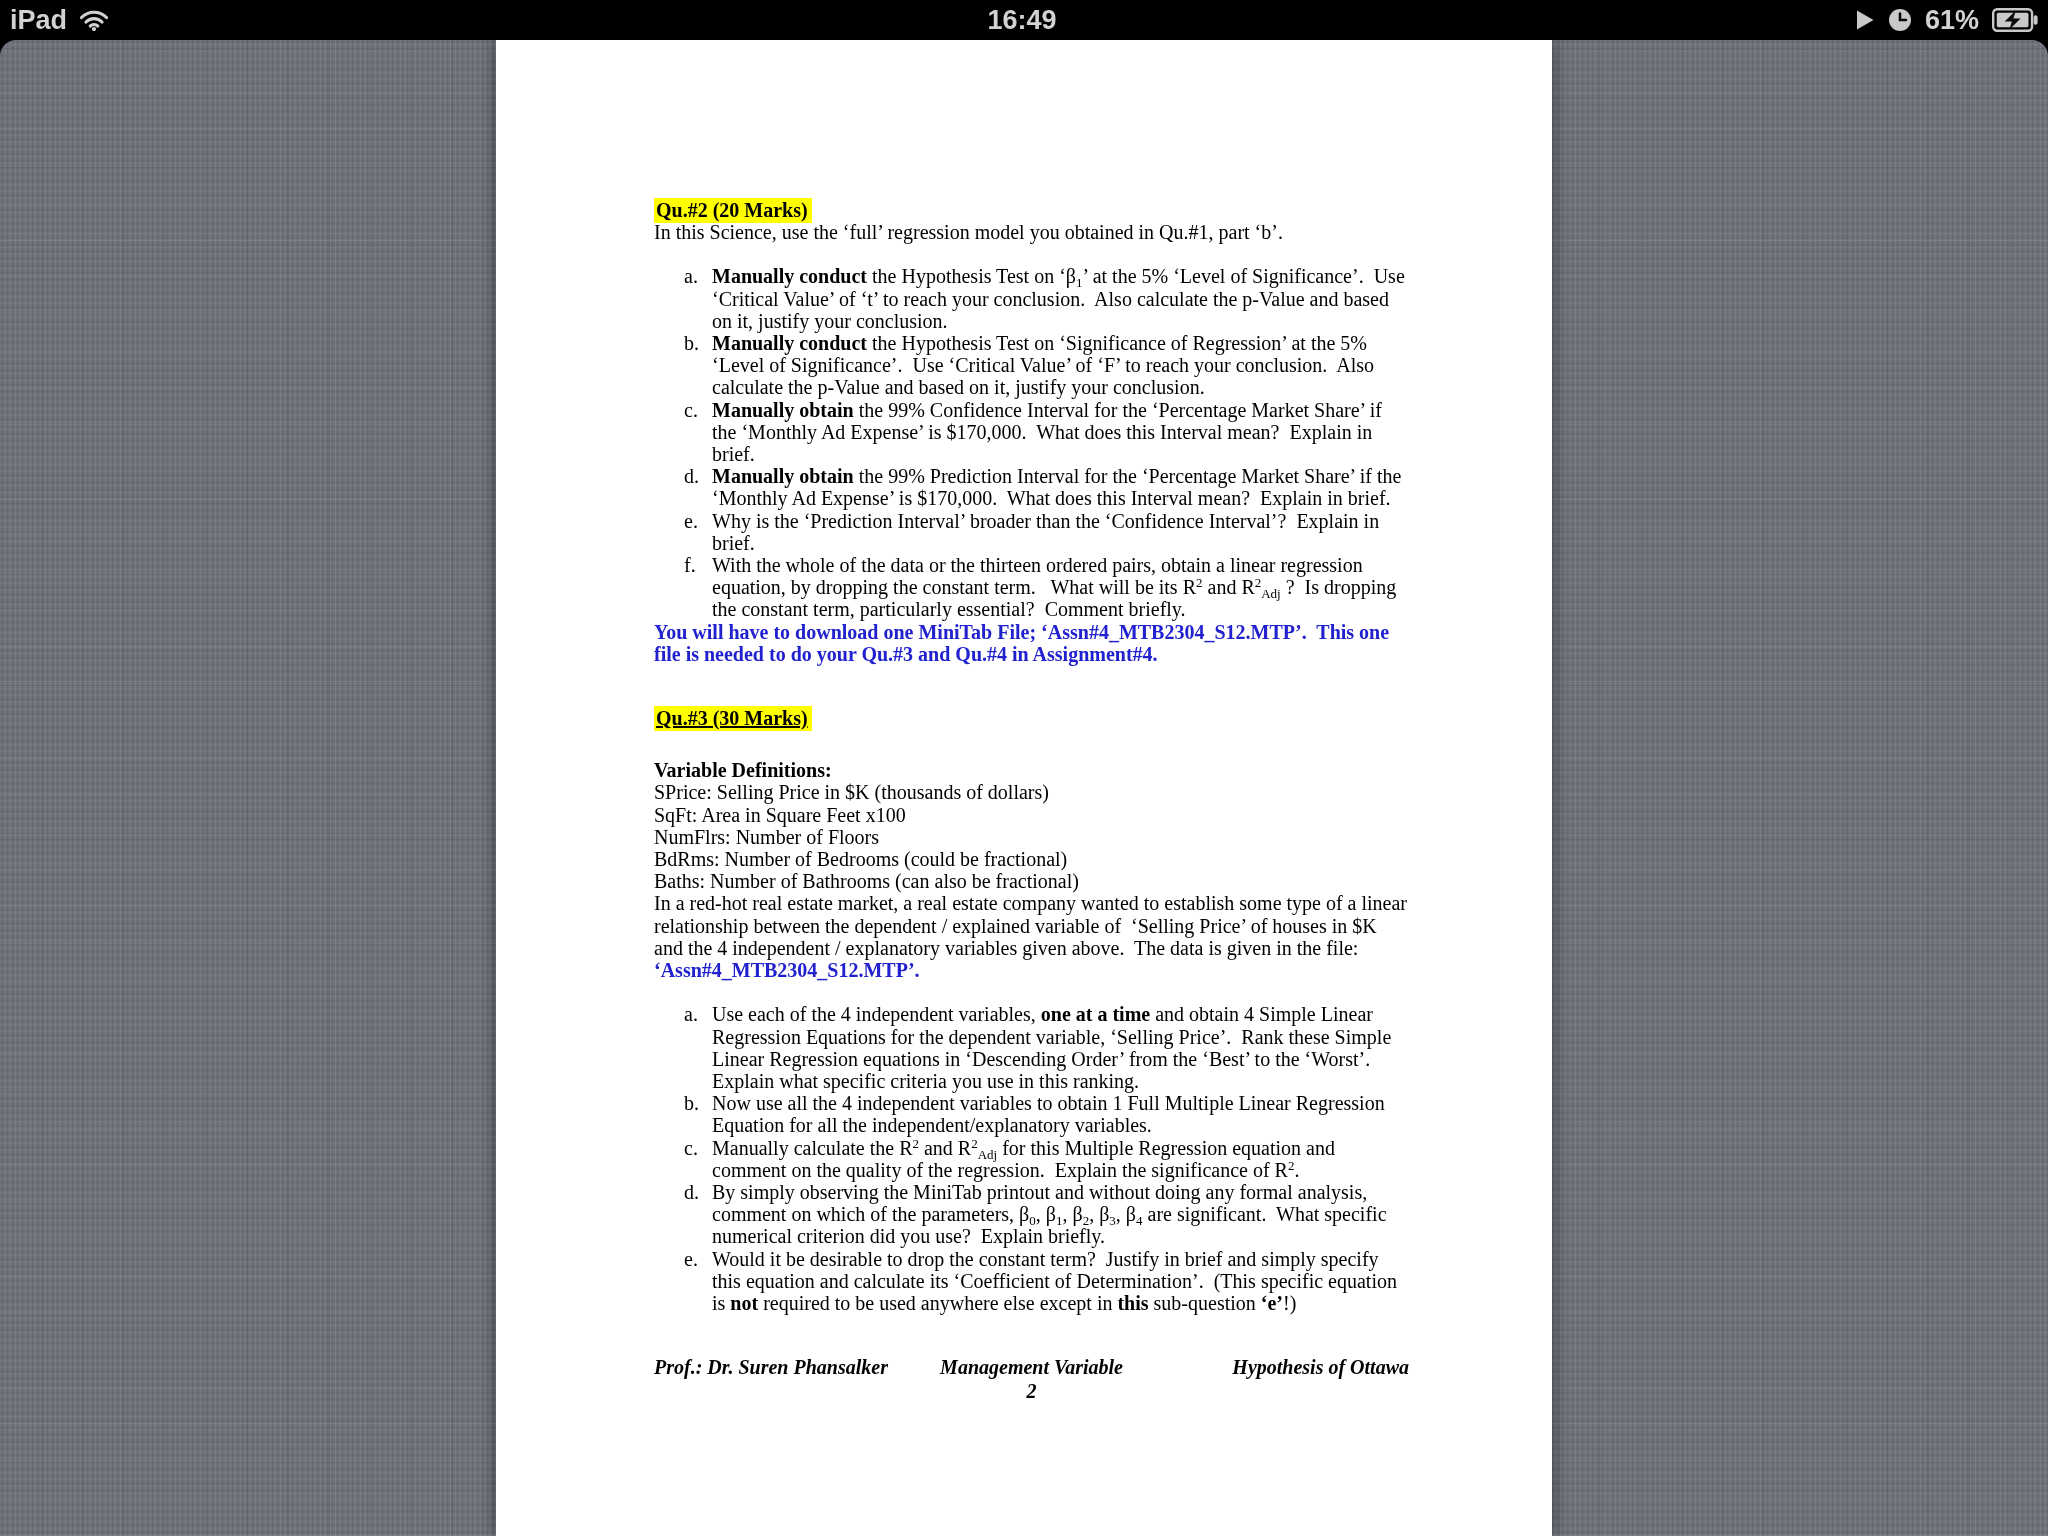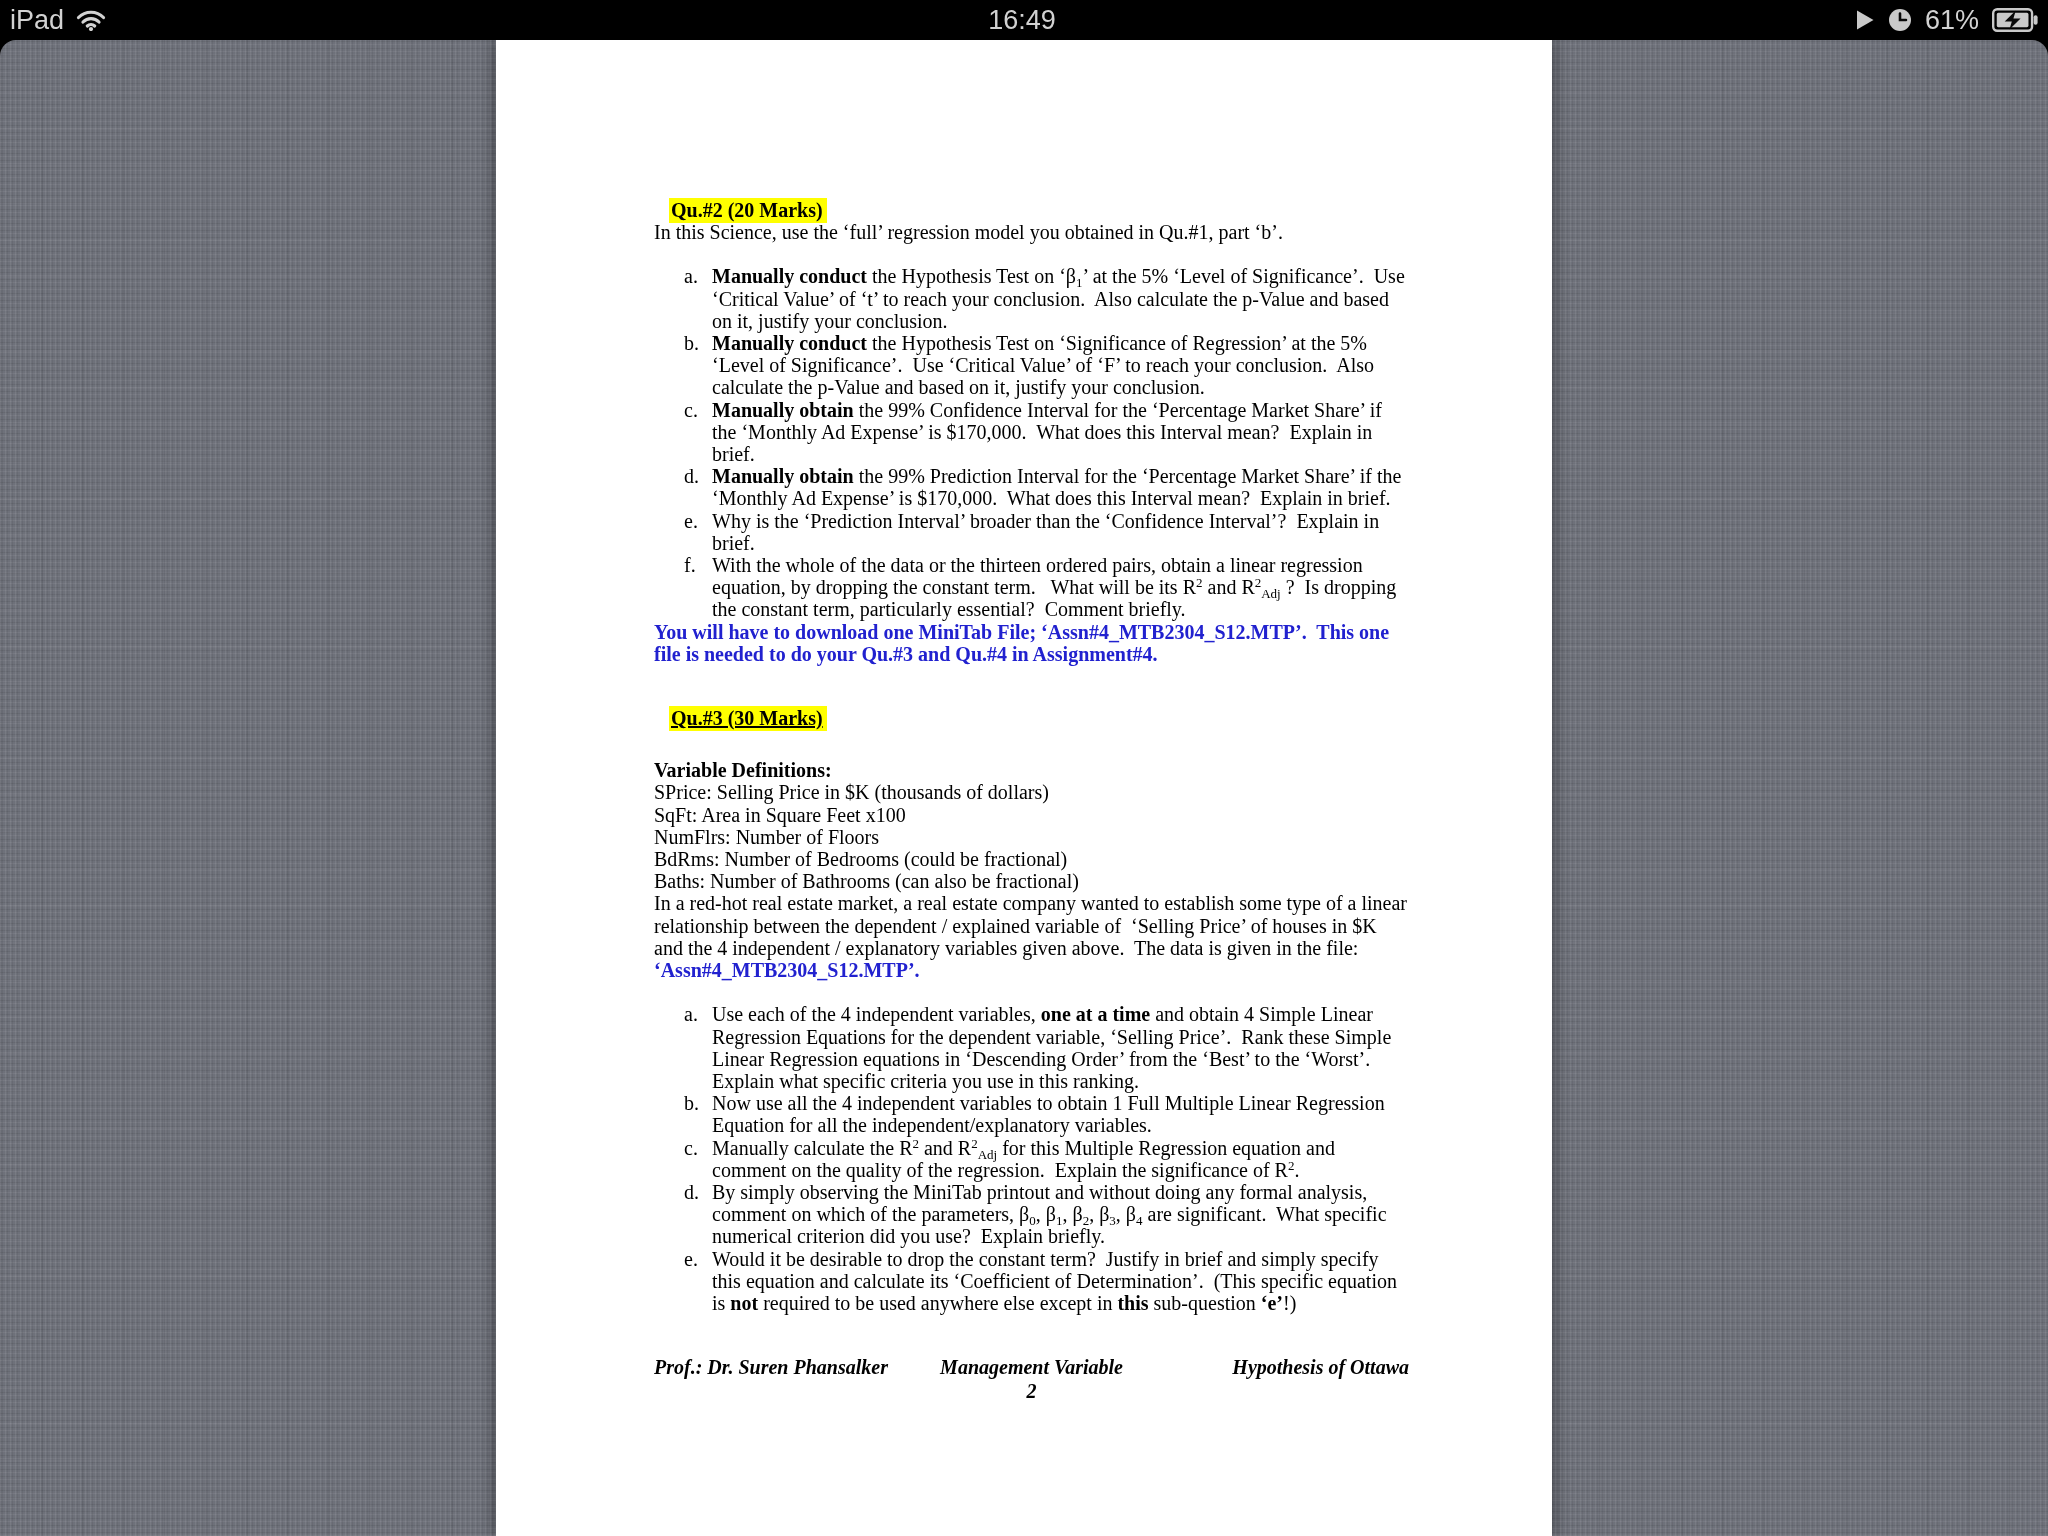--- a/index.html
+++ b/index.html
@@ -3,21 +3,21 @@
 <meta charset="utf-8">
 <style>
   html,body{margin:0;padding:0;width:2048px;height:1536px;overflow:hidden;background:#000;}
   .screen{position:relative;width:2048px;height:1536px;}
 
   
   .status-bar{
     position:absolute;top:0;left:0;width:2048px;height:40px;background:#000;
     display:flex;align-items:center;box-sizing:border-box;padding:0 10px;
     font-family:"Liberation Sans","DejaVu Sans",sans-serif;
-    font-size:27px;font-weight:normal;color:#d2d2d2;
+    font-size:27px;font-weight:bold;color:#d2d2d2;
   }
   .sb-left{display:flex;align-items:center;gap:12px;}
   .sb-center{position:absolute;left:0;right:4px;text-align:center;pointer-events:none;}
   .sb-right{margin-left:auto;display:flex;align-items:center;gap:13px;}
   .sb-icon{display:block;}
 
   
   .content-area{
     position:absolute;top:40px;left:0;right:0;bottom:0;
     border-radius:16px 16px 0 0;overflow:hidden;
@@ -37,21 +37,21 @@
     font-family:"Liberation Serif","DejaVu Serif",serif;
     font-size:20px;line-height:22.2px;color:#000;
   }
   .page p{margin:0;white-space:pre-wrap;}
 
   .doc-header,.doc-footer{display:flex;font-weight:bold;font-style:italic;}
   .doc-header .col-l,.doc-footer .col-l{flex:1;text-align:left;}
   .doc-header .col-c,.doc-footer .col-c{flex:1;text-align:center;}
   .doc-header .col-r,.doc-footer .col-r{flex:1;text-align:right;}
 
-  .q-title{margin-top:40px;margin-left:15px;}
+  .q-title{margin-top:40px;}
   .q-title.second{margin-top:42px;text-decoration:underline;}
   .hl{background:#ffff00;font-weight:bold;padding:1px 4px 2px 2px;}
 
   .intro{margin-top:21px;margin-left:58px;}
 
   .alpha-list{margin-top:22px;}
   .li{display:flex;}
   .li-label{width:28px;margin-left:30px;flex:0 0 auto;}
   .li-text{flex:1;white-space:pre-wrap;}
 

